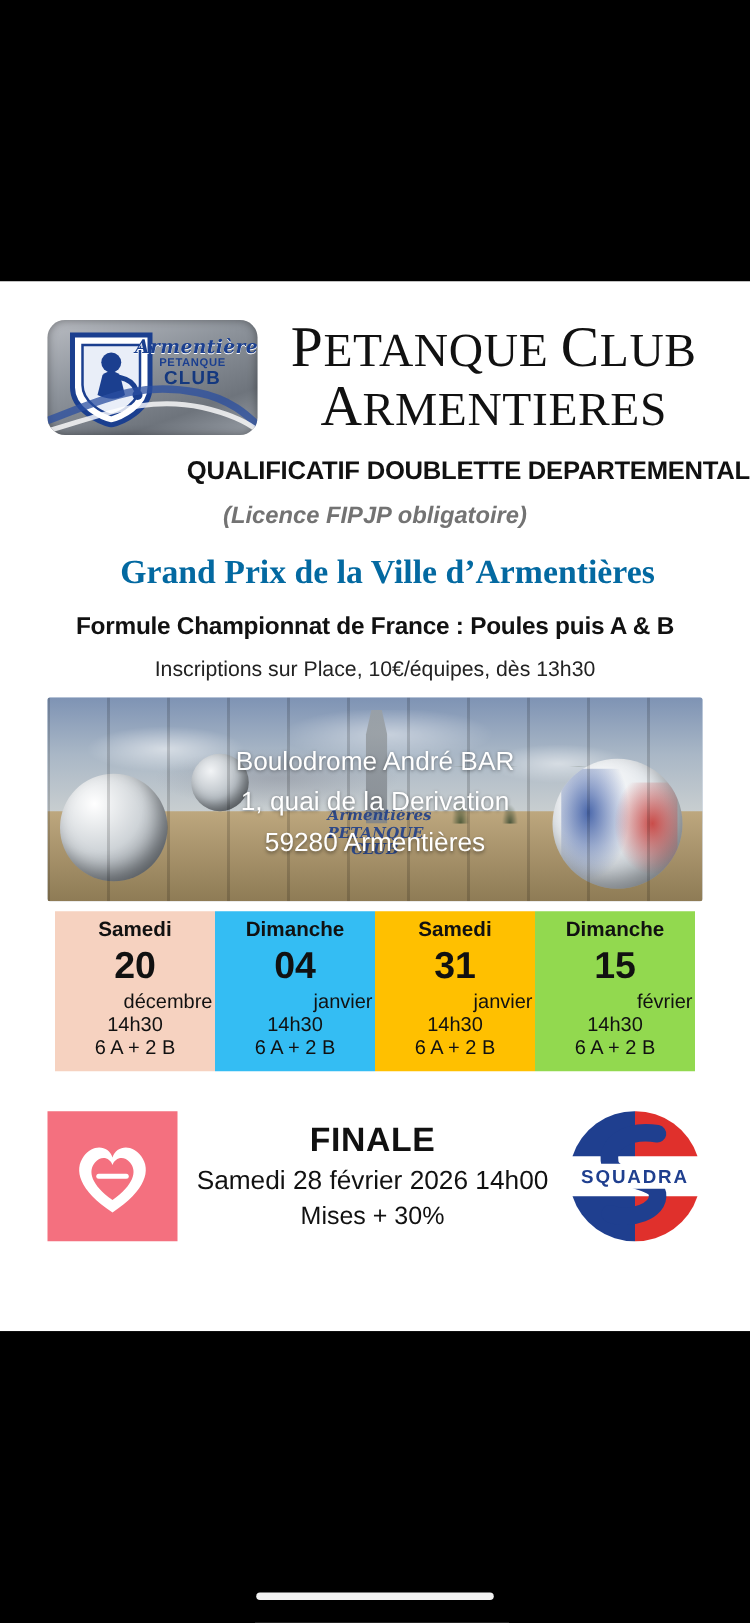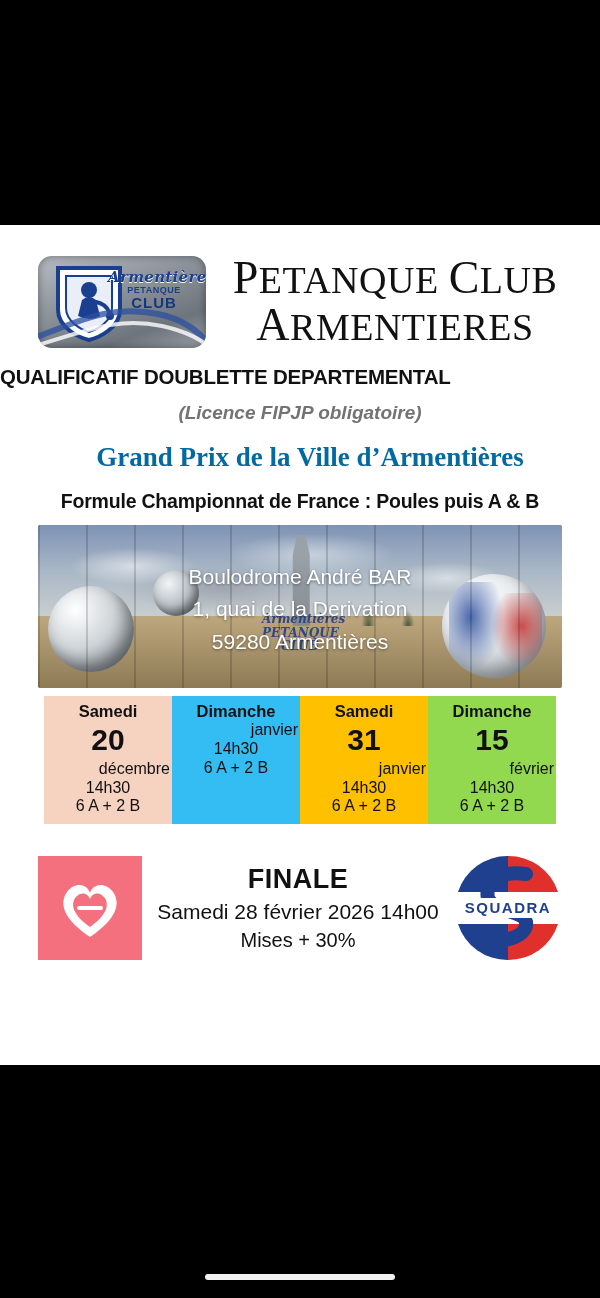--- a/index.html
+++ b/index.html
@@ -124,21 +124,21 @@
     font-size: 38px;
     font-weight: 400;
     letter-spacing: .5px;
     white-space: nowrap;
   }
   .club-title .line .cap {
     font-size: 46px;
   }
 
   .subtitle {
-    text-align: left;
+    text-align: right;
     font-size: 20.5px;
     font-weight: bold;
     color: #111;
     letter-spacing: -0.2px;
     margin-top: 16px;
   }
   .licence {
     text-align: center;
     font-size: 19px;
     font-style: italic;
@@ -381,20 +381,21 @@
       <div class="club-title">
         <div class="line"><span class="cap">P</span>ETANQUE <span class="cap">C</span>LUB</div>
         <div class="line"><span class="cap">A</span>RMENTIERES</div>
       </div>
     </div>
 
     <div class="subtitle">QUALIFICATIF DOUBLETTE DEPARTEMENTAL</div>
     <div class="licence">(Licence FIPJP obligatoire)</div>
     <div class="gp">Grand Prix de la Ville d’Armentières</div>
     <div class="formule">Formule Championnat de France : Poules puis A &amp; B</div>
+    <div class="inscriptions">Inscriptions sur Place, 10€/équipes, dès 13h30</div>
 
     <div class="banner">
       <div class="sky"></div>
       <div class="clouds"></div>
       <div class="ground"></div>
       <div class="church"></div>
       <div class="trees"></div>
       <div class="boule-left"></div>
       <div class="boule-mid"></div>
       <div class="boule-right">
@@ -417,20 +418,21 @@
     <div class="dates">
       <div class="date-card" style="background:#f6d2c0">
         <div class="dow">Samedi</div>
         <div class="day">20</div>
         <div class="month">décembre</div>
         <div class="time">14h30</div>
         <div class="fmt">6 A + 2 B</div>
       </div>
       <div class="date-card" style="background:#34bdf3">
         <div class="dow">Dimanche</div>
+        <div class="day">04</div>
         <div class="month">janvier</div>
         <div class="time">14h30</div>
         <div class="fmt">6 A + 2 B</div>
       </div>
       <div class="date-card" style="background:#ffc000">
         <div class="dow">Samedi</div>
         <div class="day">31</div>
         <div class="month">janvier</div>
         <div class="time">14h30</div>
         <div class="fmt">6 A + 2 B</div>

